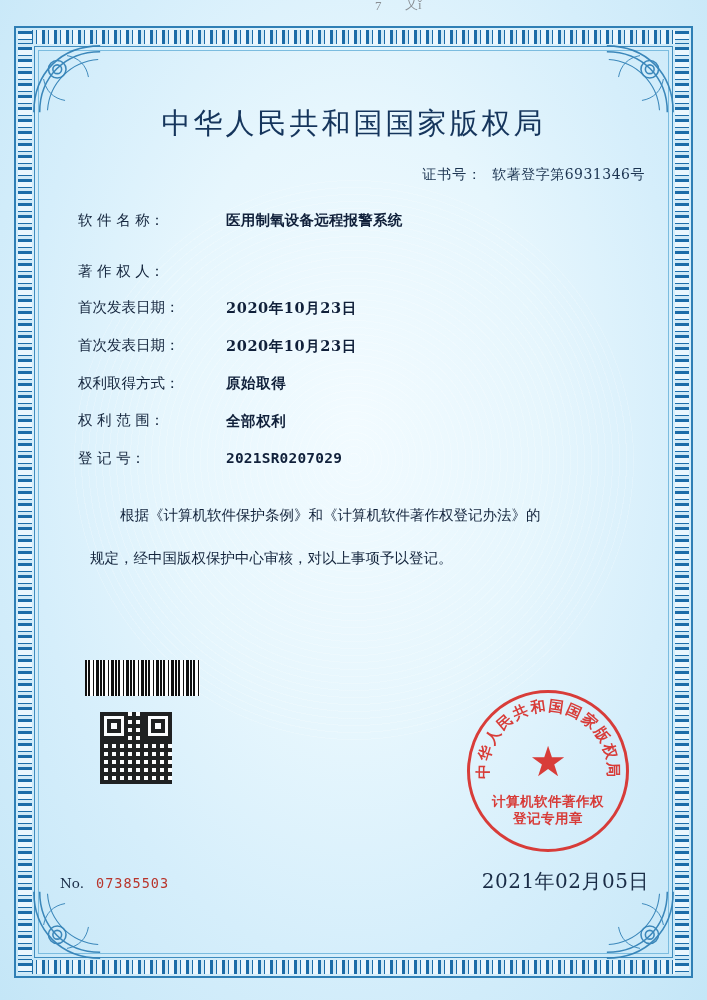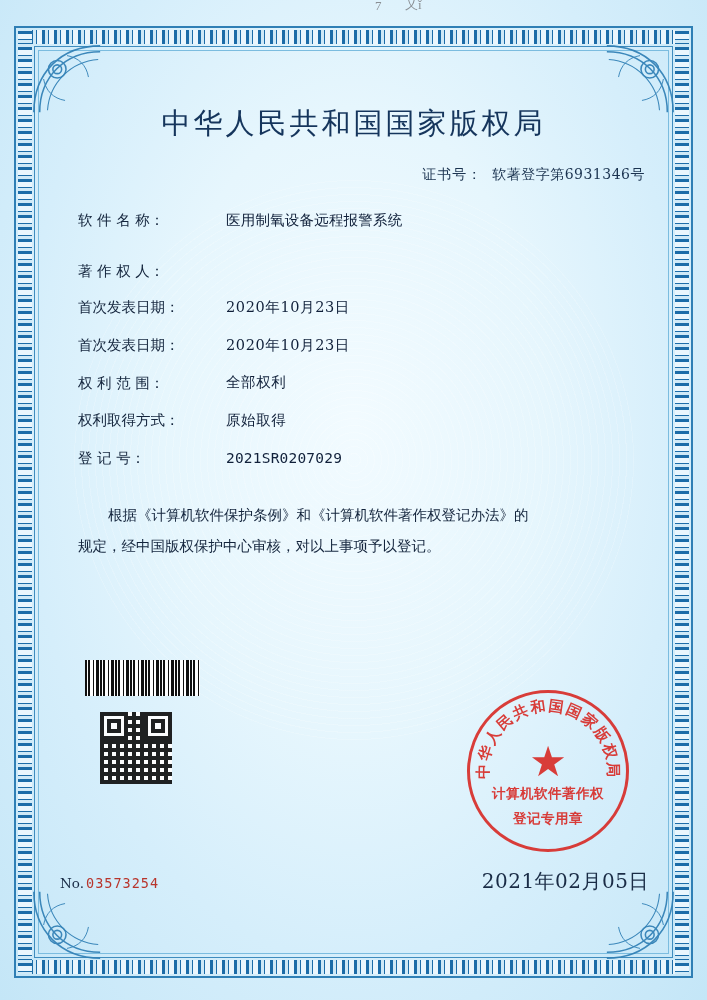--- a/index.html
+++ b/index.html
@@ -163,38 +163,39 @@
     font-size: 14.5px;
     letter-spacing: 0px;
     white-space: nowrap;
   }
   .field-value {
     font-size: 14.5px;
     font-family: "DejaVu Sans Mono", "Liberation Mono", monospace;
     color: #10203a;
     letter-spacing: .2px;
     line-height: 1.5;
+    font-weight: bold;
   }
   .field-value.cn {
     font-family: "DejaVu Serif", "Liberation Serif", serif;
     letter-spacing: .6px;
   }
   .gap-lg { margin-bottom: 30px; }
   .gap-xl { }
 
   .statement {
     margin-top: 30px;
     padding: 0 24px 0 30px;
     font-family: "DejaVu Serif", "Liberation Serif", serif;
     font-size: 14.5px;
     line-height: 2.2;
     color: #13243c;
     text-align: justify;
   }
-  .statement p { margin: 0; }
+  .statement p { margin: 12px; }
   .statement .indent { text-indent: 30px; }
 
   
   .barcode {
     position: absolute;
     left: 85px;
     top: 660px;
     width: 115px;
     height: 36px;
     background: repeating-linear-gradient(
@@ -269,21 +270,21 @@
   }
   .seal .line1, .seal .line2 {
     position: absolute;
     width: 100%;
     text-align: center;
     font-family: "DejaVu Serif", "Liberation Serif", serif;
     font-size: 13.5px;
     font-weight: 700;
     letter-spacing: .5px;
   }
-  .seal .line1 { top: 92px; }
+  .seal .line1 { top: 100px; }
   .seal .line2 { top: 117px; }
 
   
   .footer {
     position: absolute;
     left: 60px;
     right: 58px;
     top: 868px;
     display: flex;
     justify-content: space-between;
@@ -294,21 +295,21 @@
   }
   .footer .no {
     color: #b8352c;
     font-family: "DejaVu Sans Mono", "Liberation Mono", monospace;
     font-size: 13.5px;
     letter-spacing: 1px;
   }
   .footer .no .prefix {
     color: #1a2c46;
     font-family: "DejaVu Serif", "Liberation Serif", serif;
-    margin-right: 2px;
+    margin-right: 12px;
     letter-spacing: 0;
     text-align: right;
   }
   .footer .date {
     font-size: 20px;
     letter-spacing: .5px;
   }
 </style>
 </head>
 <body>
@@ -396,27 +397,27 @@
         <div class="field-label">首次发表日期：</div>
         <div class="field-value cn">2020年10月23日</div>
       </div>
 
       <div class="field-row">
         <div class="field-label">首次发表日期：</div>
         <div class="field-value cn">2020年10月23日</div>
       </div>
 
       <div class="field-row">
+        <div class="field-label">权利取得方式：</div>
+        <div class="field-value cn">原始取得</div>
+      </div>
+
+      <div class="field-row">
         <div class="field-label">权 利 范 围：</div>
         <div class="field-value cn">全部权利</div>
-      </div>
-
-      <div class="field-row">
-        <div class="field-label">权利取得方式：</div>
-        <div class="field-value cn">原始取得</div>
       </div>
 
       <div class="field-row">
         <div class="field-label">登 记 号：</div>
         <div class="field-value">2021SR0207029</div>
       </div>
 
     </div>
 
     <div class="statement">
@@ -438,18 +439,18 @@
         <textPath href="#sealArc" startOffset="50%">中华人民共和国国家版权局</textPath>
       </text>
     </svg>
     <div class="star">★</div>
     <div class="line1">计算机软件著作权</div>
     <div class="line2">登记专用章</div>
   </div>
 
   <div class="footer">
     <div class="no">
-      <span class="prefix">No.</span><span>03573254</span>
+      <span class="prefix">No.</span><span>07385503</span>
     </div>
     <div class="date">2021年02月05日</div>
   </div>
 
 </div>
 
 </body></html>

